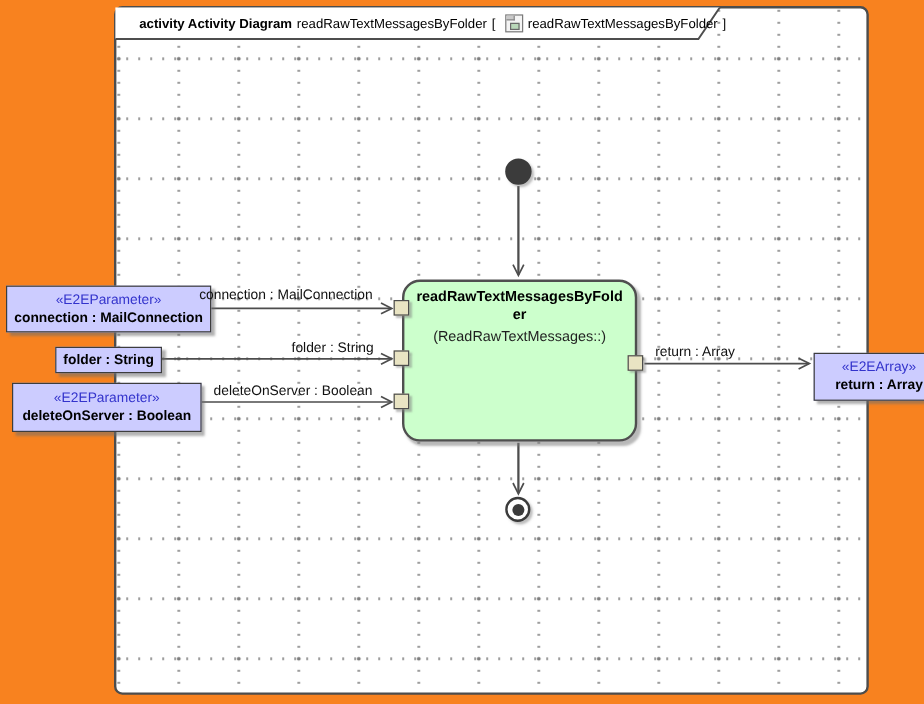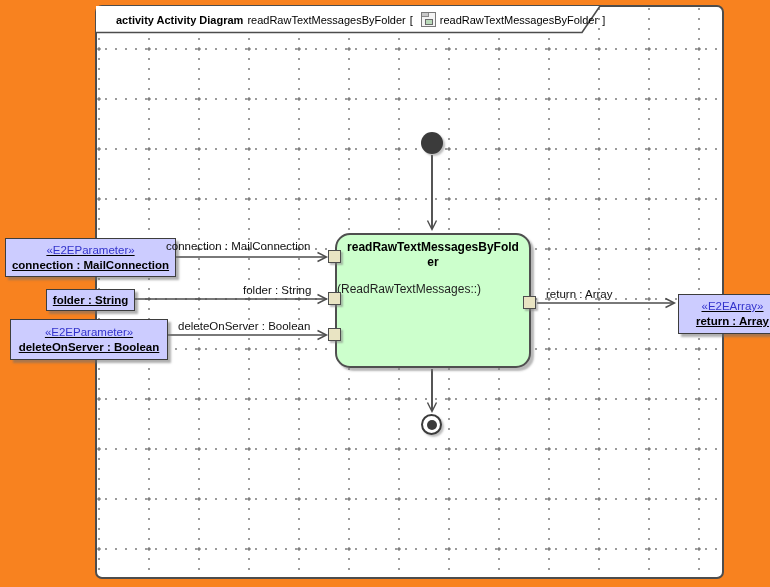--- a/index.html
+++ b/index.html
@@ -60,21 +60,21 @@
     background:#ccffcc;
     border:2px solid #4f4f4f;border-radius:15px;
     box-shadow:3px 3px 2px rgba(125,125,125,0.55);
     padding-top:5px;
   }
   .activity .aname{
     font-weight:bold;font-size:12px;line-height:1.25;color:#000;
     text-align:center;padding:0 7px;overflow-wrap:anywhere;word-break:break-all;
   }
   .activity .ans{
-    font-size:12px;color:#1f1f1f;text-align:left;margin-top:12px;
+    font-size:12px;color:#1f1f1f;text-align:center;margin-top:3px;
   }
 
   
   .pin{
     position:absolute;width:13px;height:13px;box-sizing:border-box;
     background:#e9e4c3;border:1px solid #4d4d4d;
     box-shadow:2px 2px 1.5px rgba(125,125,125,0.5);
   }
 
   
@@ -89,21 +89,21 @@
     box-shadow:2px 2px 2px rgba(125,125,125,0.5);
   }
   .final .dot{width:10px;height:10px;border-radius:50%;background:#3b3b3b;}
 
   
   .pbox{
     position:absolute;box-sizing:border-box;
     background:#ccccff;border:1px solid #3d3d3d;
     box-shadow:3px 3px 2px rgba(110,110,110,0.55);
     display:flex;flex-direction:column;align-items:center;justify-content:center;
-    text-align:center;white-space:nowrap;line-height:1.3;text-decoration:underline;
+    text-align:center;white-space:nowrap;line-height:1.3;
   }
   .pbox .stereo{font-size:11.5px;color:#3333cc;}
   .pbox .pname{font-size:11.5px;font-weight:bold;color:#000;}
 
   
   .elabel{
     position:absolute;font-size:11.5px;color:#111;white-space:nowrap;
   }
 </style>
 </head>

